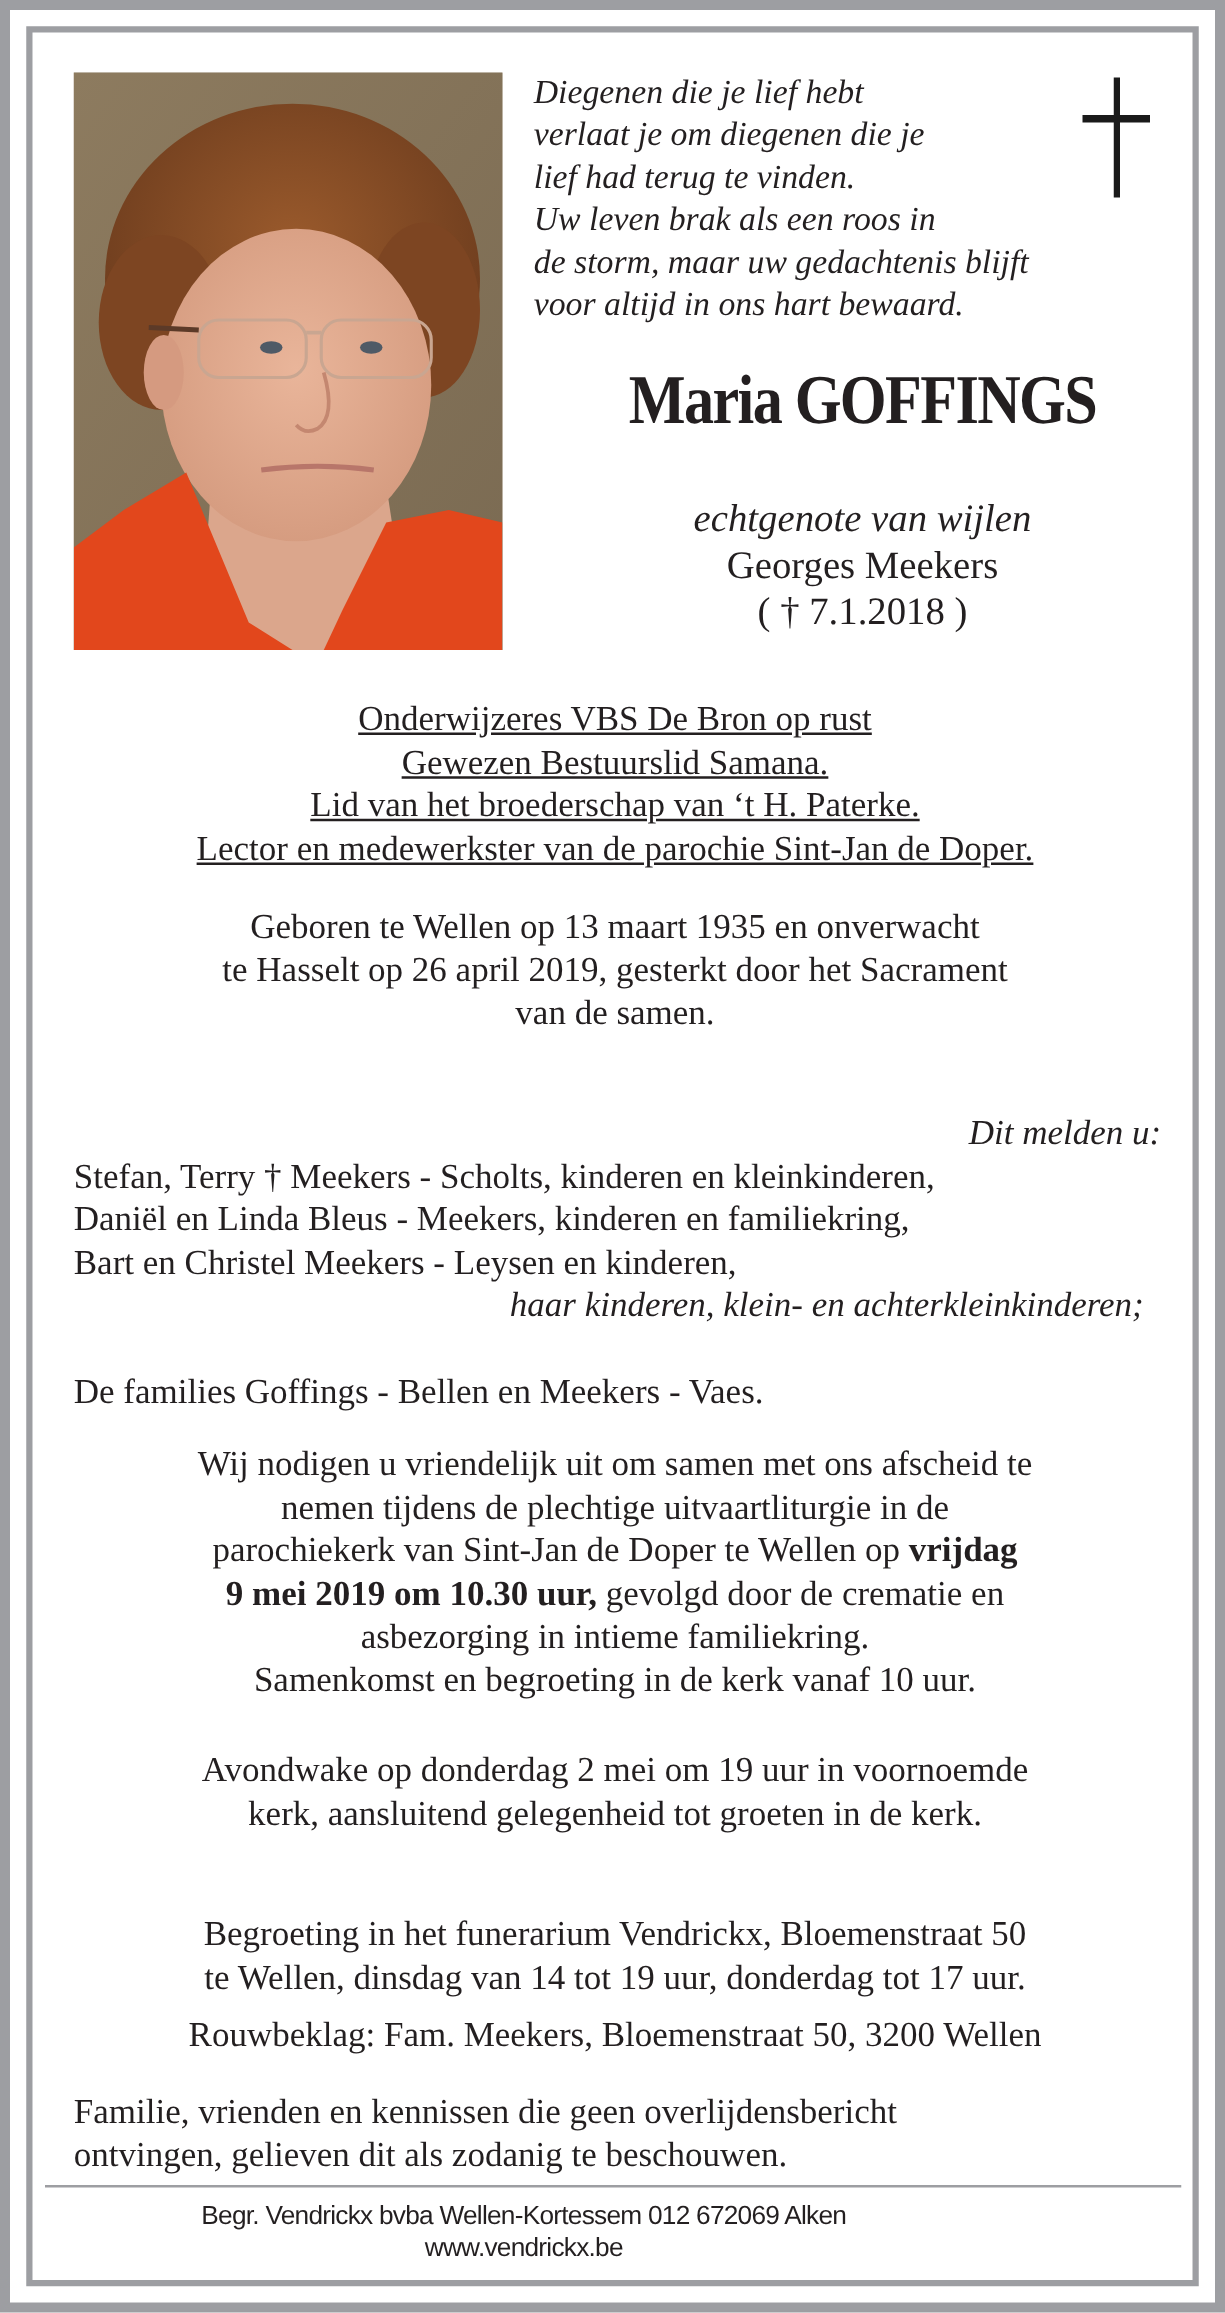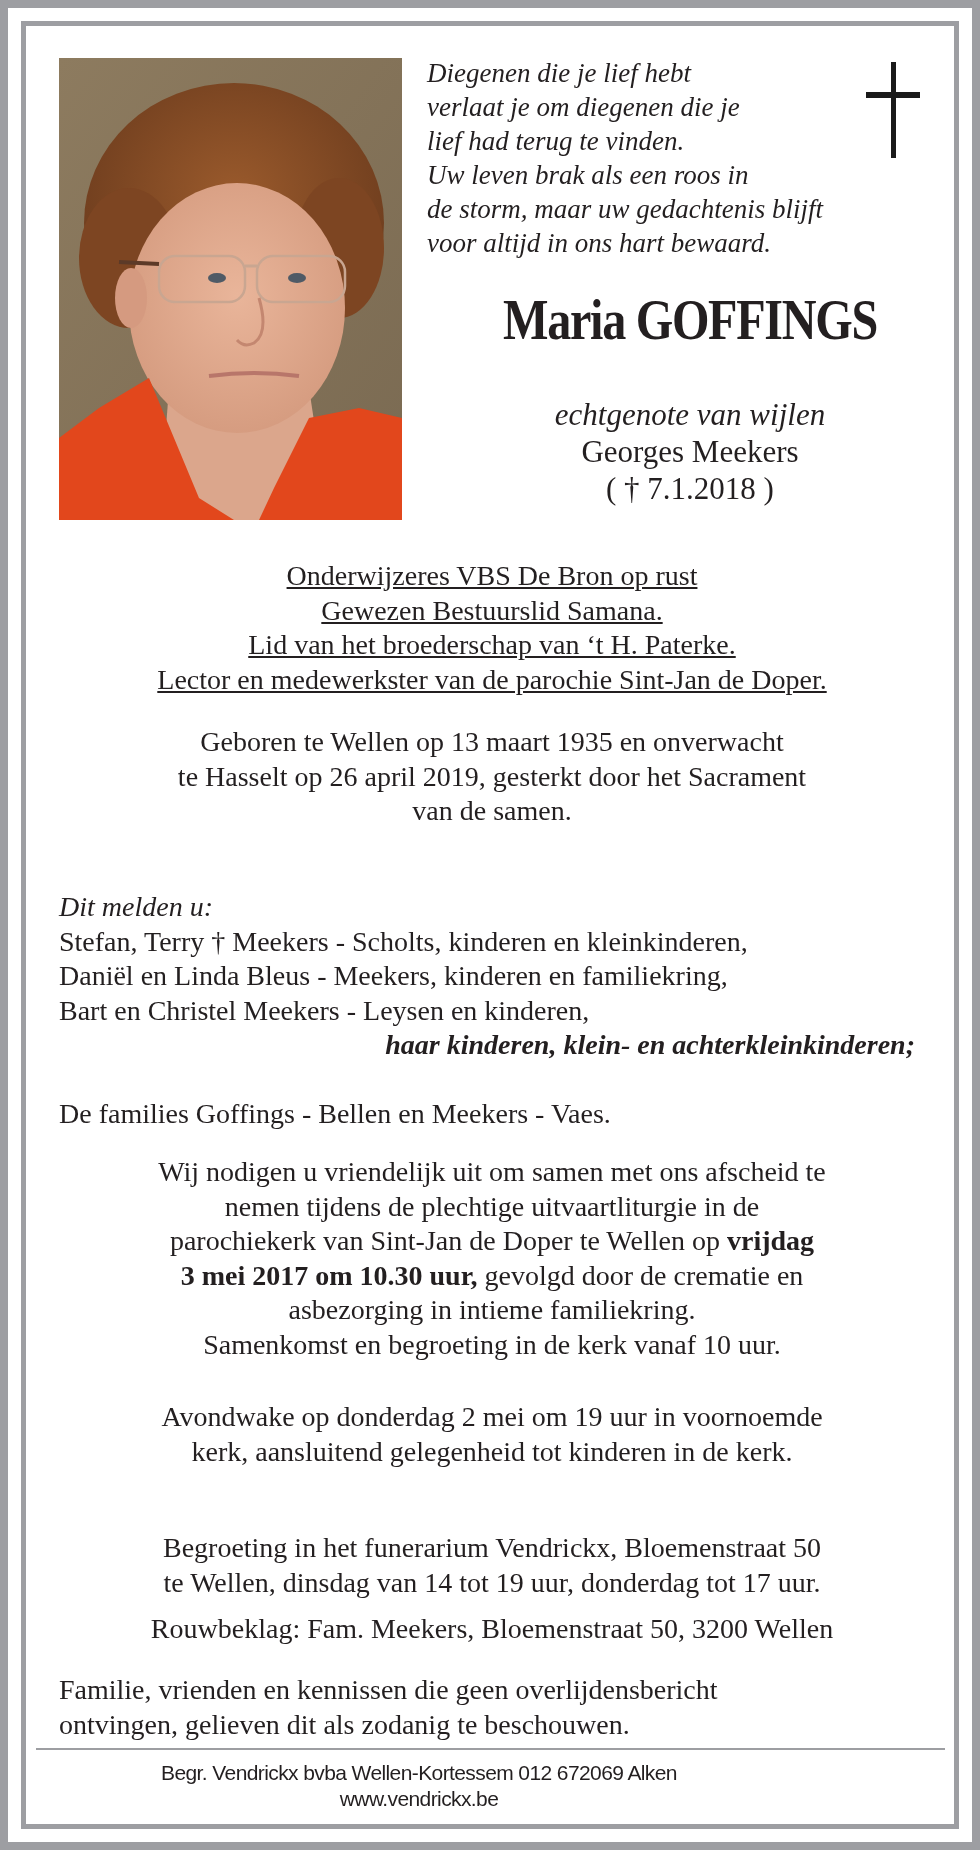--- a/index.html
+++ b/index.html
@@ -52,21 +52,21 @@
     position: absolute; left: 52px; width: 880px; text-align: center;
     font-family: "Liberation Serif", serif; font-size: 28px; line-height: 34.5px;
     color: #231f20;
   }
   .body-text div { white-space: nowrap; }
   .left-text {
     position: absolute; left: 59px; width: 870px;
     font-family: "Liberation Serif", serif; font-size: 28px; line-height: 34.5px;
   }
   .left-text div { white-space: nowrap; }
-  .italic { font-style: italic; }
+  .italic { font-style: italic; text-align: right; }
   .right { text-align: right; }
   .bold { font-weight: bold; }
   .rule {
     position: absolute; left: 36px; top: 1748px; width: 909px; height: 2px; background: #9d9ea2;
   }
   .footer {
     position: absolute; left: 26px; top: 1760px; width: 786px; text-align: center;
     font-family: "Liberation Sans", sans-serif; font-size: 21px; line-height: 26px;
     color: #231f20; letter-spacing: -0.6px;
   }
@@ -156,37 +156,37 @@
   <div>Geboren te Wellen op 13 maart 1935 en onverwacht</div>
   <div>te Hasselt op 26 april 2019, gesterkt door het Sacrament</div>
   <div>van de samen.</div>
 </div>
 
 <div class="left-text" style="top:890px;">
   <div class="italic">Dit melden u:</div>
   <div>Stefan, Terry † Meekers - Scholts, kinderen en kleinkinderen,</div>
   <div>Daniël en Linda Bleus - Meekers, kinderen en familiekring,</div>
   <div>Bart en Christel Meekers - Leysen en kinderen,</div>
-  <div class="italic right" style="margin-right:14px;font-weight:bold;">haar kinderen, klein- en achterkleinkinderen;</div>
+  <div class="italic right" style="margin-right:14px;">haar kinderen, klein- en achterkleinkinderen;</div>
   <div style="height:34px;"></div>
   <div>De families Goffings - Bellen en Meekers - Vaes.</div>
 </div>
 
 <div class="body-text" style="top:1155px;">
   <div>Wij nodigen u vriendelijk uit om samen met ons afscheid te</div>
   <div>nemen tijdens de plechtige uitvaartliturgie in de</div>
   <div><span>parochiekerk van Sint-Jan de Doper te Wellen op </span><span class="bold">vrijdag</span></div>
-  <div><span class="bold">3 mei 2017 om 10.30 uur,</span><span> gevolgd door de crematie en</span></div>
+  <div><span class="bold">9 mei 2019 om 10.30 uur,</span><span> gevolgd door de crematie en</span></div>
   <div>asbezorging in intieme familiekring.</div>
   <div>Samenkomst en begroeting in de kerk vanaf 10 uur.</div>
 </div>
 
 <div class="body-text" style="top:1400px;">
   <div>Avondwake op donderdag 2 mei om 19 uur in voornoemde</div>
-  <div>kerk, aansluitend gelegenheid tot kinderen in de kerk.</div>
+  <div>kerk, aansluitend gelegenheid tot groeten in de kerk.</div>
 </div>
 
 <div class="body-text" style="top:1503px;margin-top:28px;">
   <div>Begroeting in het funerarium Vendrickx, Bloemenstraat 50</div>
   <div>te Wellen, dinsdag van 14 tot 19 uur, donderdag tot 17 uur.</div>
 </div>
 
 <div class="body-text" style="top:1612px;">
   <div>Rouwbeklag: Fam. Meekers, Bloemenstraat 50, 3200 Wellen</div>
 </div>

